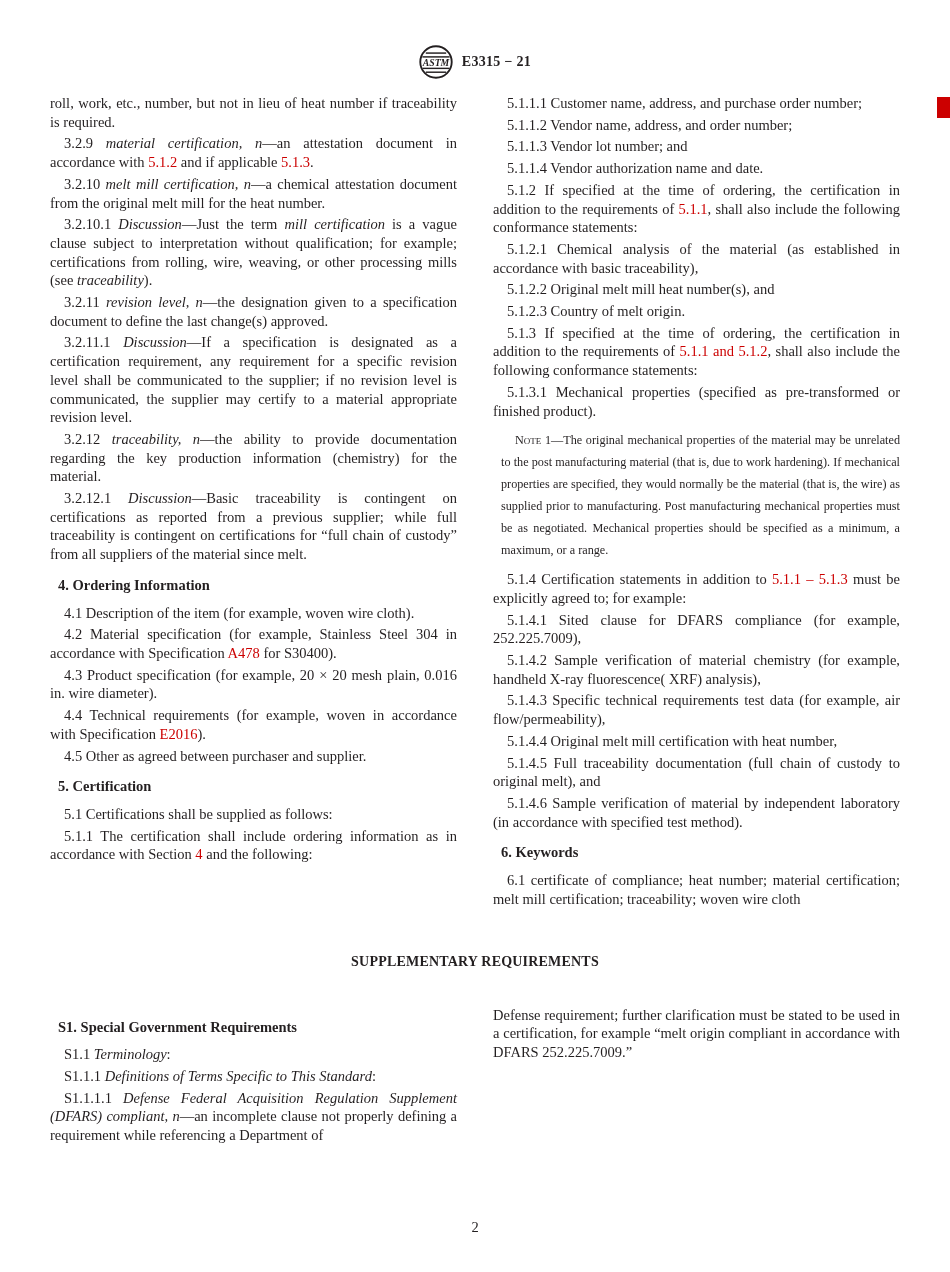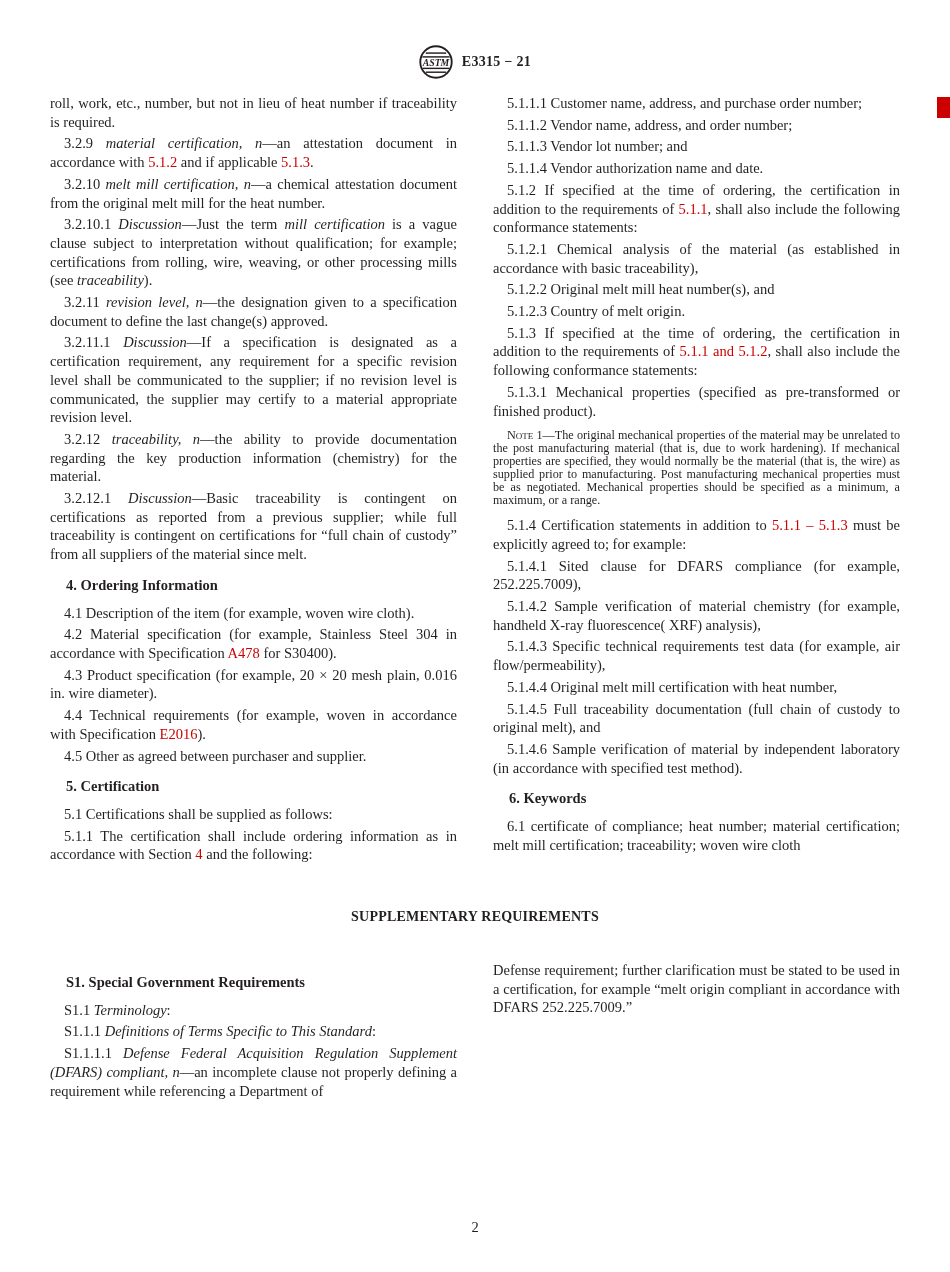--- a/index.html
+++ b/index.html
@@ -35,25 +35,25 @@
     font-size: 14.5px; line-height: 18.7px;
     text-align: justify; text-justify: inter-word;
     hyphens: auto;
   }
 
   .para { margin: 0 0 3px 0; }
   .para.ind  { text-indent: 14px; }
   .para.cont { text-indent: 0; }
   .para.heading {
     font-weight: bold; text-align: left; text-indent: 0;
-    margin: 12px 0 9px 16px;
+    margin: 12px 0 9px 8px;
   }
   .para.note {
-    font-size: 12.2px; line-height: 13px;
-    margin: 9px 0 9px 0; text-indent: 14px;
+    font-size: 12.2px; line-height: 22px;
+    margin: 9px 0 9px 8px; text-indent: 14px;
   }
 
   .i { font-style: italic; }
   .sc { font-variant: small-caps; }
   .link { color: var(--link-red, #c00); }
 
   .supp-title {
     font-size: 14px; font-weight: bold; text-align: center;
     margin: 42px 0 36px 0; letter-spacing: .2px;
     font-family: "Liberation Serif", serif;

